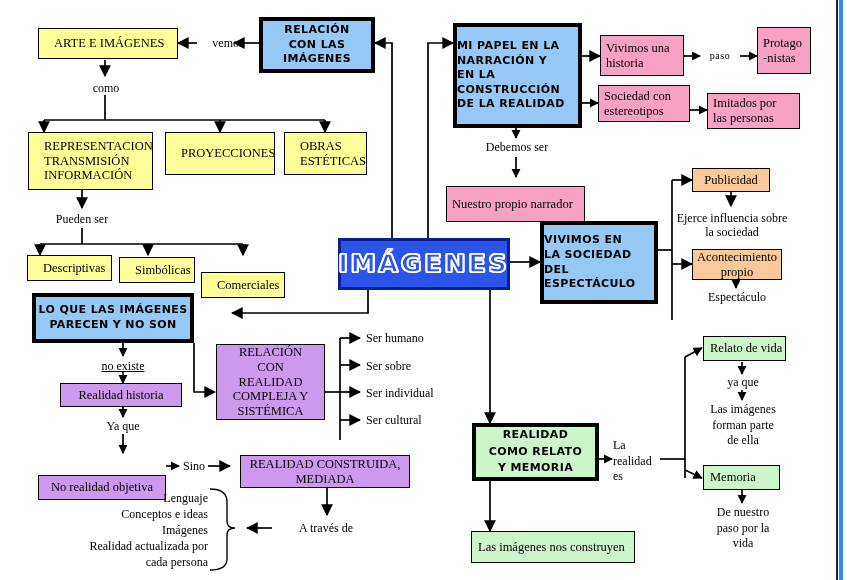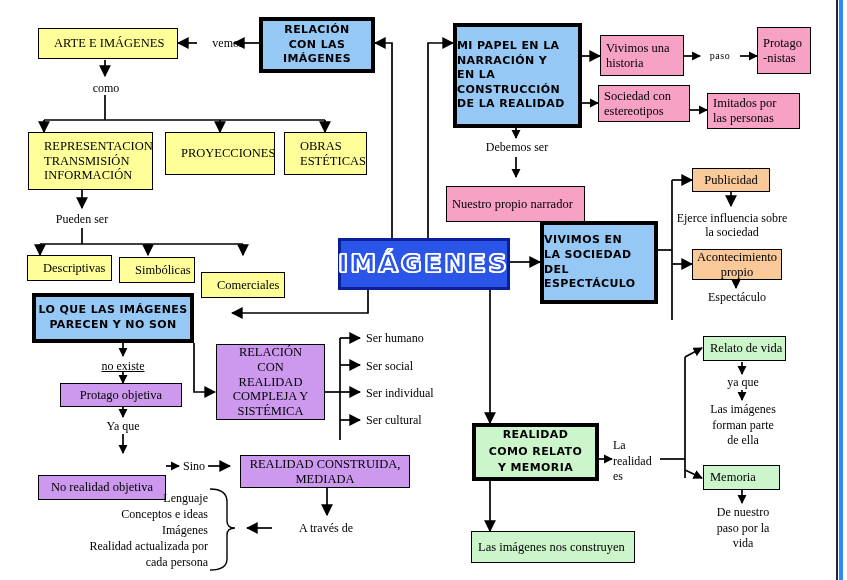--- a/index.html
+++ b/index.html
@@ -379,21 +379,21 @@
   <div class="label" style="left:694px; top:290px; width:86px;">Espectáculo</div>
 
   <div class="node bluehead" style="left:32px; top:293px; width:162px; height:50px; white-space:pre;">
     <span>LO QUE LAS IMÁGENES
 PARECEN Y NO SON</span>
   </div>
 
   <div class="label" style="left:86px; top:359px; width:74px;text-decoration:underline;">no existe</div>
 
   <div class="node purple" style="left:60px; top:383px; width:122px; height:24px;">
-    <span>Protago objetiva</span>
+    <span>Realidad historia</span>
   </div>
 
   <div class="label" style="left:92px; top:419px; width:62px;">Ya que</div>
 
   <div class="node purple" style="left:38px; top:453px; width:128px; height:25px;margin-top:22px;">
     <span>No realidad objetiva</span>
   </div>
 
   <div class="label" style="left:178px; top:459px; width:32px;">Sino</div>
 
@@ -412,21 +412,21 @@
 
   <div class="node purple" style="left:216px; top:344px; width:109px; height:76px; white-space:pre;">
     <span>RELACIÓN
 CON
 REALIDAD
 COMPLEJA Y
 SISTÉMICA</span>
   </div>
 
   <div class="label left" style="left:366px; top:331px; width:110px;">Ser humano</div>
-  <div class="label left" style="left:366px; top:359px; width:110px;">Ser social</div>
+  <div class="label left" style="left:366px; top:359px; width:110px;">Ser sobre</div>
   <div class="label left" style="left:366px; top:386px; width:110px;">Ser individual</div>
   <div class="label left" style="left:366px; top:413px; width:110px;">Ser cultural</div>
 
   <div class="node greenhead" style="left:472px; top:423px; width:127px; height:58px; white-space:pre;">
     <span>REALIDAD
 COMO RELATO
 Y MEMORIA</span>
   </div>
 
   <div class="label left" style="left:613px; top:438px; width:50px; line-height:1.3;">La

